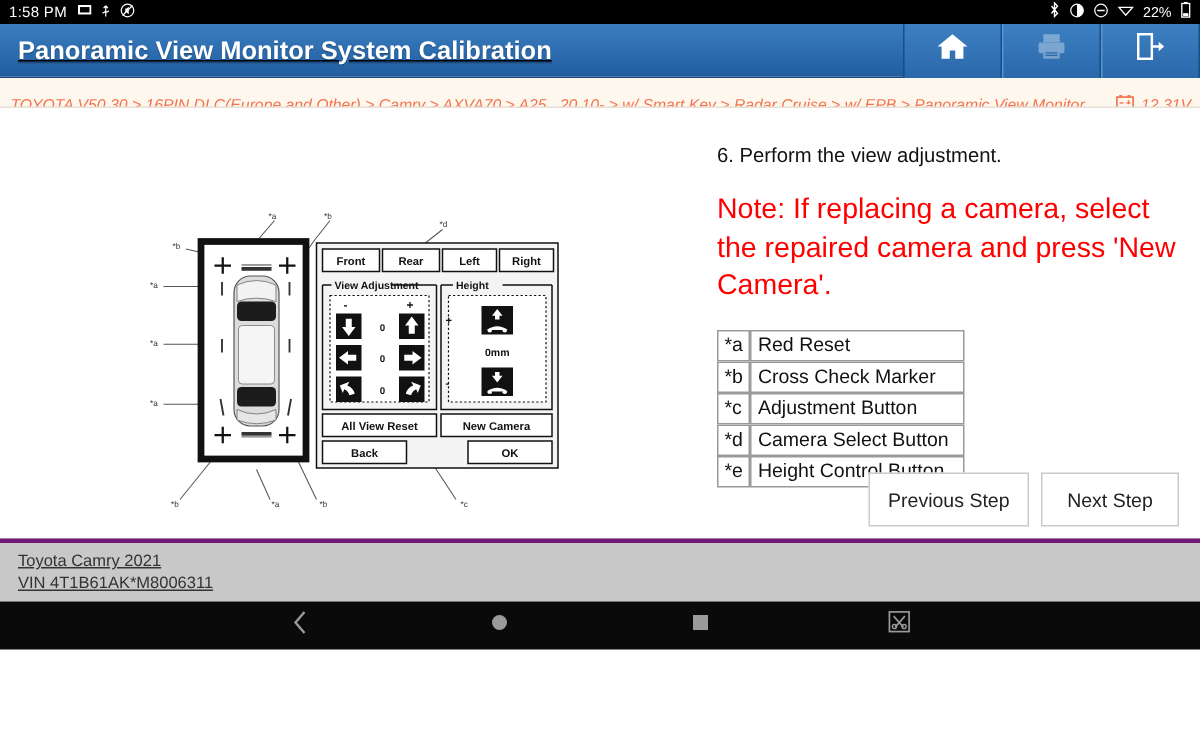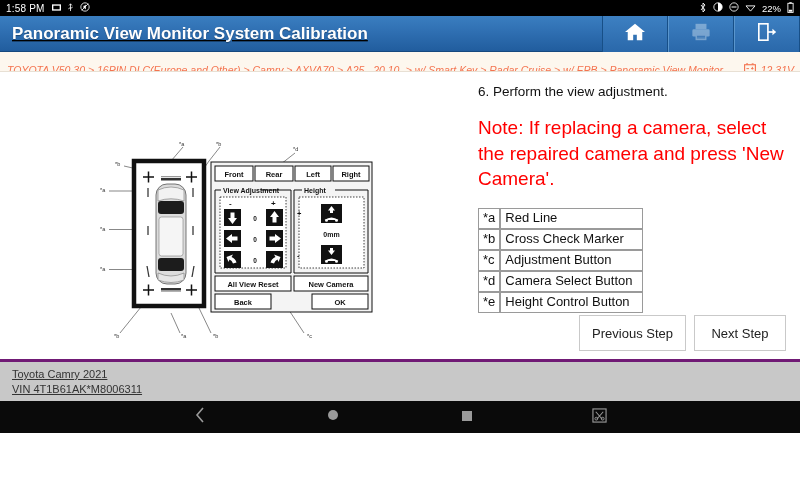--- a/index.html
+++ b/index.html
@@ -67,21 +67,21 @@
     position: absolute; left: 0; top: 72px; right: 0; bottom: 74px;
     background: #fff;
   }
   .left-pane {
     position: absolute; left: 0; top: 0; width: 460px; bottom: 0;
   }
   .right-pane {
     position: absolute; left: 460px; top: 0; right: 0; bottom: 0;
     padding: 8px 14px 0 18px;
   }
-  .step-text { font-size: 13.5px; color: #111; margin-top: 4px; }
+  .step-text { font-size: 13.5px; color: #111; margin-top: 16px; }
   .note-text {
     font-size: 19px; color: #ff0000; margin-top: 16px; line-height: 1.35;
   }
   .legend-table {
     margin-top: 16px; border-collapse: separate; border-spacing: 0;
   }
   .legend-table td {
     border: 1px solid #9a9a9a;
     font-size: 13px; color: #111;
     padding: 1px 4px 2px 4px;
@@ -395,21 +395,21 @@
       </div>
     </div>
 
     <div class="right-pane">
       <div class="step-text">6. Perform the view adjustment.</div>
       <div class="note-text">Note: If replacing a camera, select the repaired camera and press 'New Camera'.</div>
       <table class="legend-table">
         <tbody>
           <tr>
             <td class="key">*a</td>
-            <td class="val">Red Line</td>
+            <td class="val">Red Reset</td>
           </tr>
           <tr>
             <td class="key">*b</td>
             <td class="val">Cross Check Marker</td>
           </tr>
           <tr>
             <td class="key">*c</td>
             <td class="val">Adjustment Button</td>
           </tr>
           <tr>

